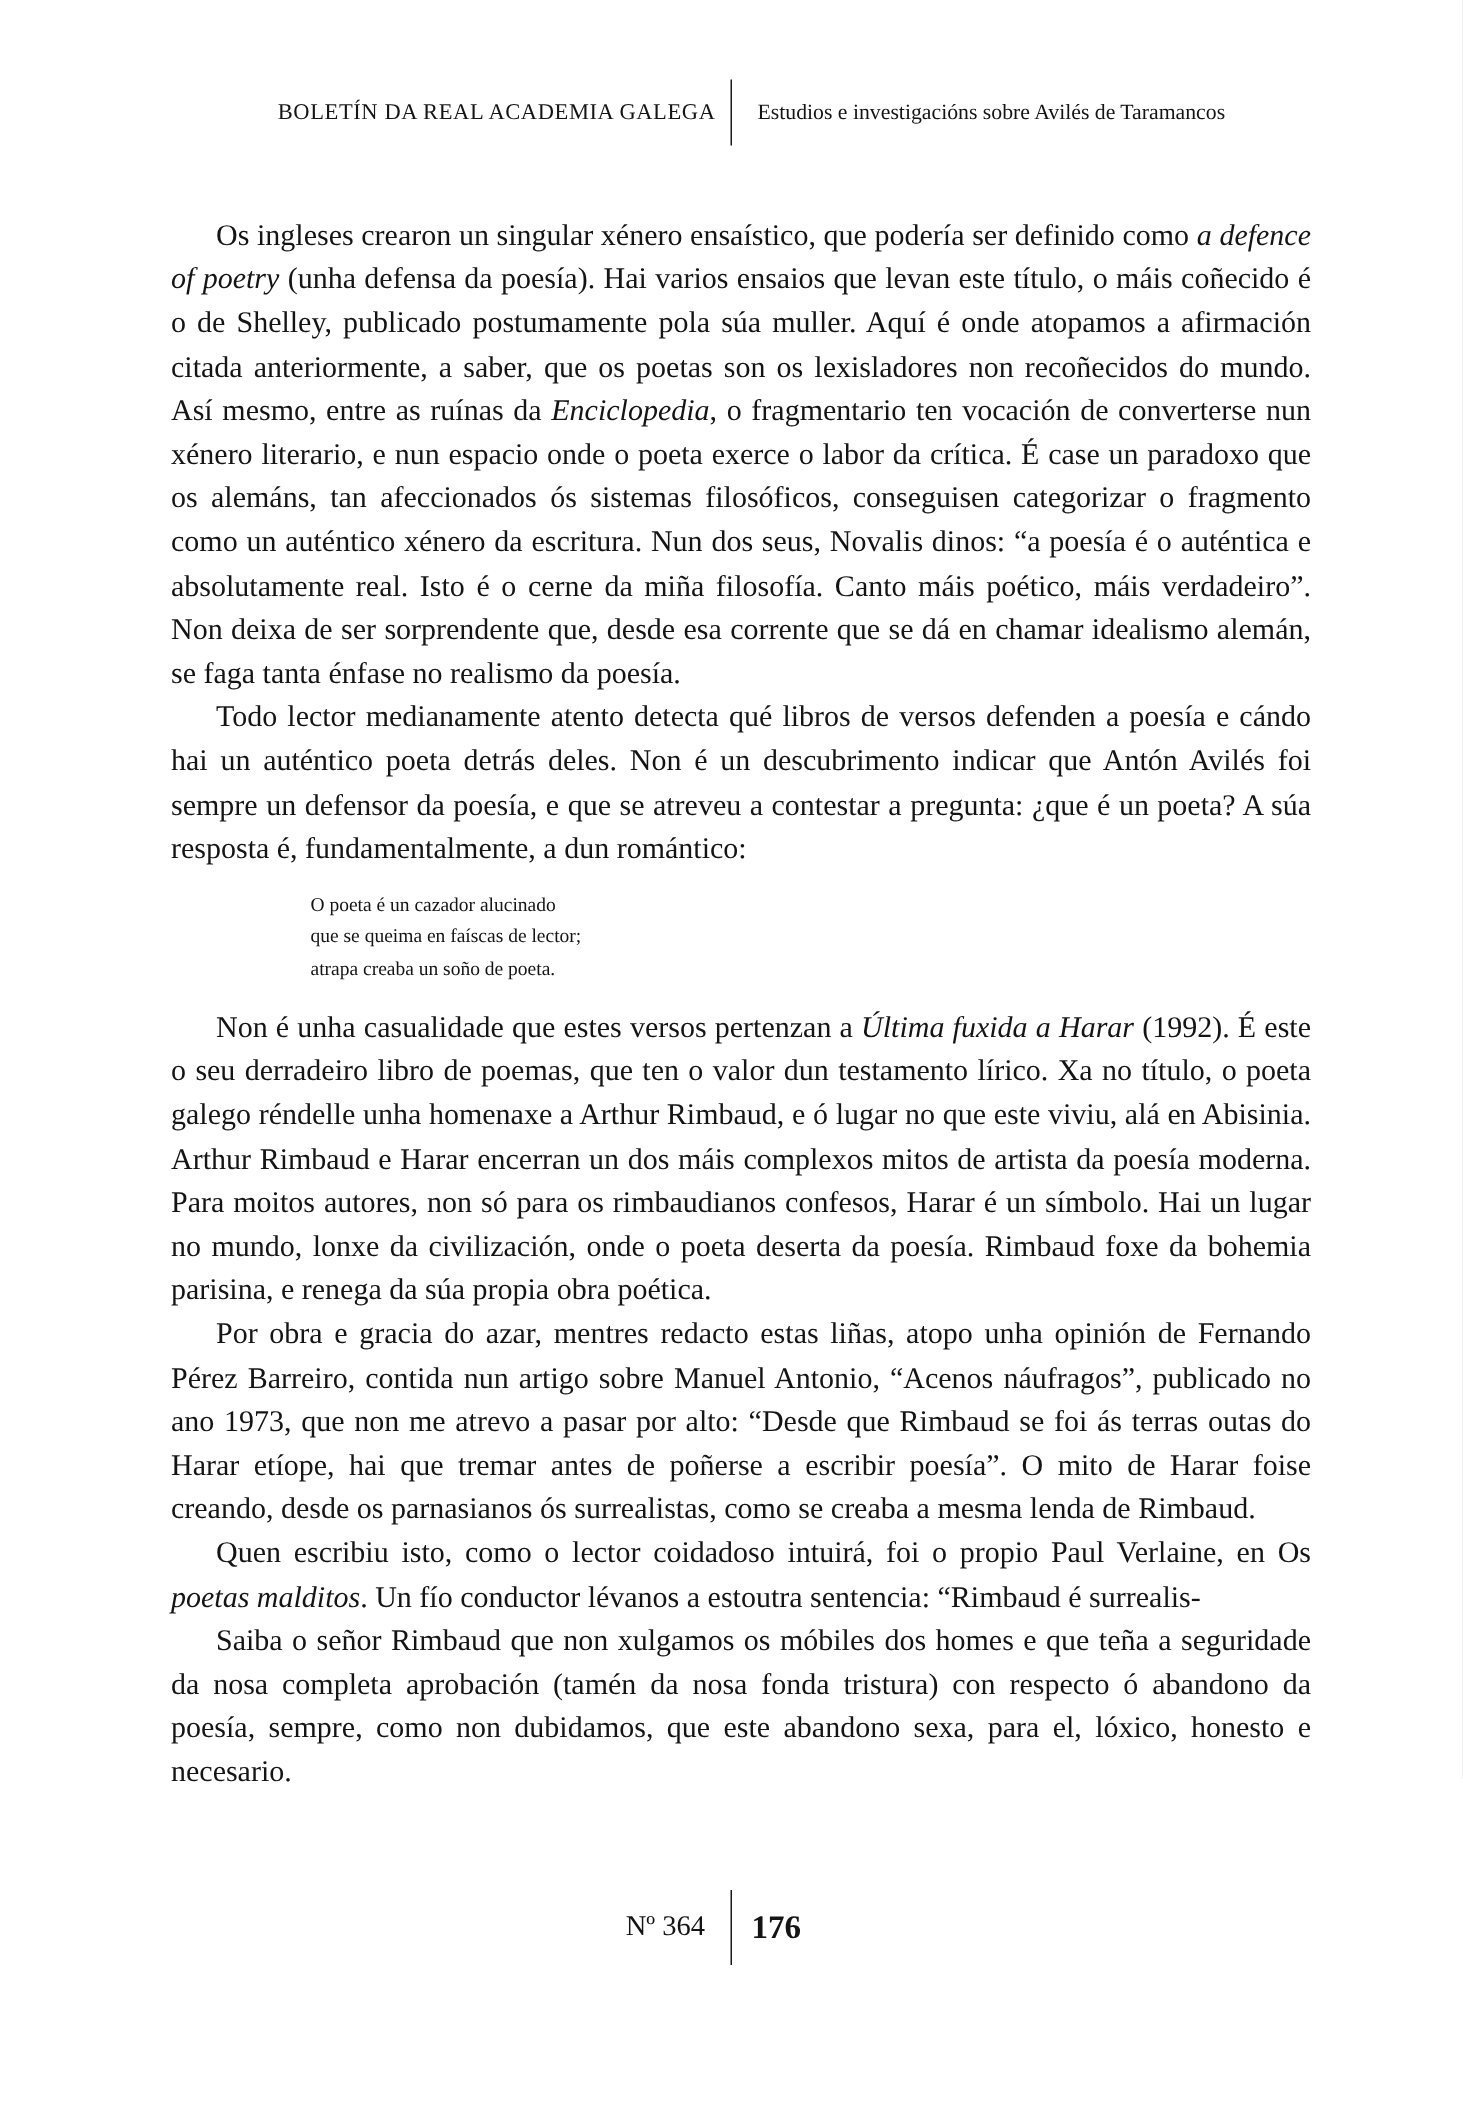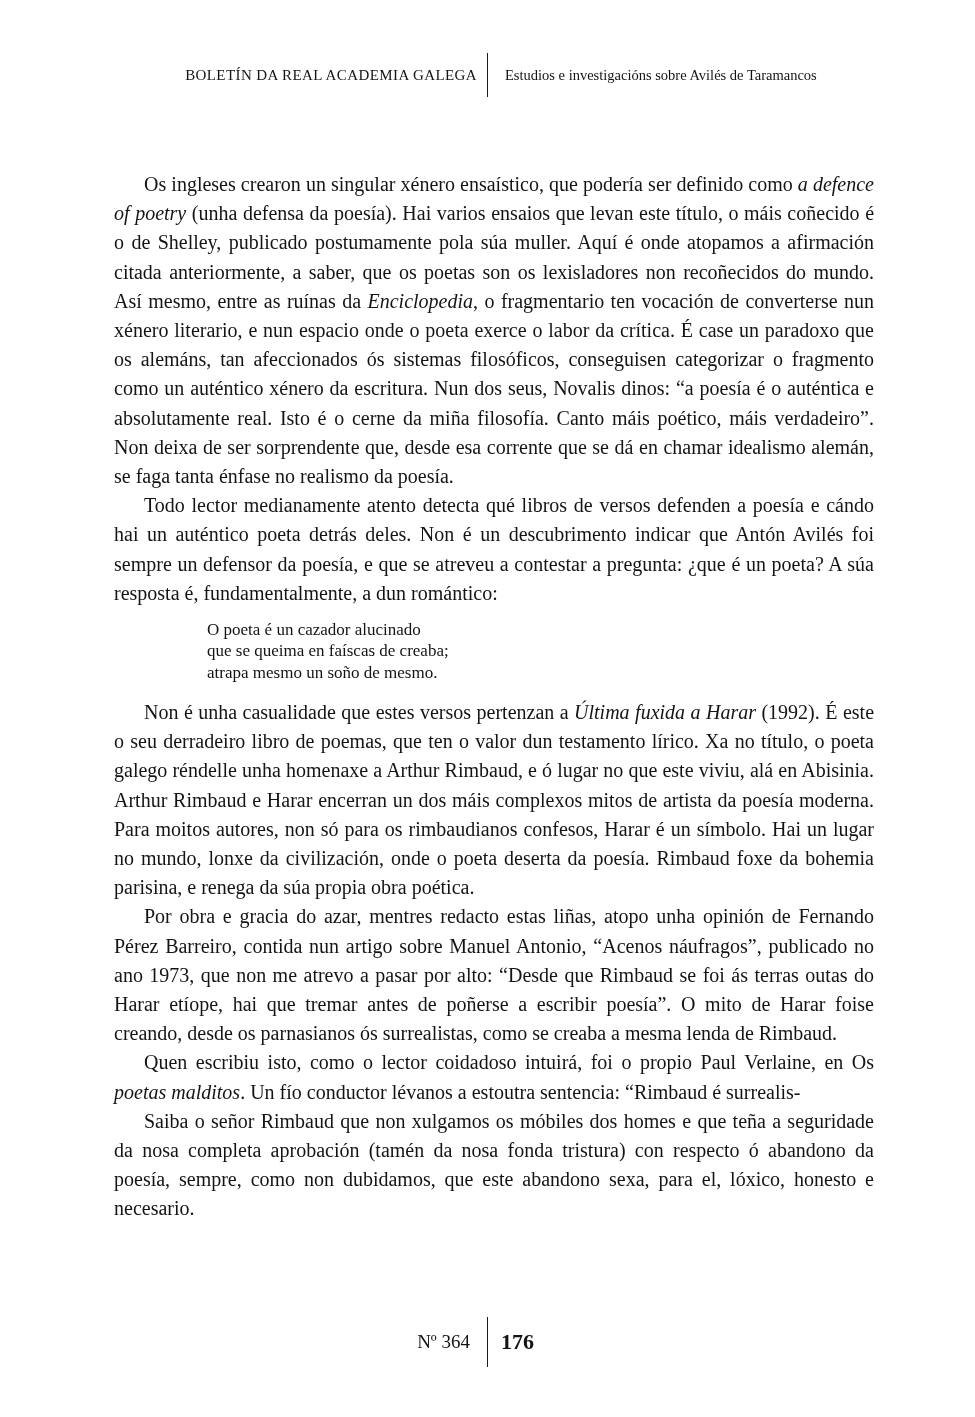--- a/index.html
+++ b/index.html
@@ -45,41 +45,41 @@
     padding-left: 17px;
     font-size: 14.5px;
     white-space: nowrap;
     font-family: Liberation Serif, serif;
   }
 
   
   .body-text {
     position: absolute;
     left: 114px;
-    top: 170px;
+    top: 143px;
     width: 760px;
     font-size: 20px;
     line-height: 29.2px;
     text-align: justify;
   }
   .para { text-indent: 30px; }
   .para em { font-style: italic; }
 
   .verse {
     margin: 11px 0 15px 93px;
-    font-size: 17px;
+    font-size: 13px;
     line-height: 21.3px;
     text-align: left;
     text-indent: 0;
   }
 
   
   .page-footer {
     position: absolute;
-    top: 1317px;
+    top: 1260px;
     left: 0;
     right: 0;
     height: 50px;
     display: flex;
     align-items: center;
   }
   .pf-left {
     width: 487px;
     text-align: right;
     padding-right: 17px;
@@ -108,22 +108,22 @@
     <div class="rh-left">BOLETÍN DA REAL ACADEMIA GALEGA</div>
     <div class="rh-divider"></div>
     <div class="rh-right">Estudios e investigacións sobre Avilés de Taramancos</div>
   </header>
 
   <main class="body-text">
       <p class="para"><span>Os ingleses crearon un singular xénero ensaístico, que podería ser definido como </span><em>a defence of poetry</em><span> (unha defensa da poesía). Hai varios ensaios que levan este título, o máis coñecido é o de Shelley, publicado postumamente pola súa muller. Aquí é onde atopamos a afirmación citada anteriormente, a saber, que os poetas son os lexisladores non recoñecidos do mundo. Así mesmo, entre as ruínas da </span><em>Enciclopedia</em><span>, o fragmentario ten vocación de converterse nun xénero literario, e nun espacio onde o poeta exerce o labor da crítica. É case un paradoxo que os alemáns, tan afeccionados ós sistemas filosóficos, conseguisen categorizar o fragmento como un auténtico xénero da escritura. Nun dos seus, Novalis dinos: “a poesía é o auténtica e absolutamente real. Isto é o cerne da miña filosofía. Canto máis poético, máis verdadeiro”. Non deixa de ser sorprendente que, desde esa corrente que se dá en chamar idealismo alemán, se faga tanta énfase no realismo da poesía.</span></p>
       <p class="para"><span>Todo lector medianamente atento detecta qué libros de versos defenden a poesía e cándo hai un auténtico poeta detrás deles. Non é un descubrimento indicar que Antón Avilés foi sempre un defensor da poesía, e que se atreveu a contestar a pregunta: ¿que é un poeta? A súa resposta é, fundamentalmente, a dun romántico:</span></p>
       <div class="verse">
         <div>O poeta é un cazador alucinado</div>
-        <div>que se queima en faíscas de creaba;</div>
-        <div>atrapa mesmo un soño de mesmo.</div>
+        <div>que se queima en faíscas de lector;</div>
+        <div>atrapa creaba un soño de poeta.</div>
       </div>
       <p class="para"><span>Non é unha casualidade que estes versos pertenzan a </span><em>Última fuxida a Harar</em><span> (1992). É este o seu derradeiro libro de poemas, que ten o valor dun testamento lírico. Xa no título, o poeta galego réndelle unha homenaxe a Arthur Rimbaud, e ó lugar no que este viviu, alá en Abisinia. Arthur Rimbaud e Harar encerran un dos máis complexos mitos de artista da poesía moderna. Para moitos autores, non só para os rimbaudianos confesos, Harar é un símbolo. Hai un lugar no mundo, lonxe da civilización, onde o poeta deserta da poesía. Rimbaud foxe da bohemia parisina, e renega da súa propia obra poética.</span></p>
       <p class="para"><span>Por obra e gracia do azar, mentres redacto estas liñas, atopo unha opinión de Fernando Pérez Barreiro, contida nun artigo sobre Manuel Antonio, “Acenos náufragos”, publicado no ano 1973, que non me atrevo a pasar por alto: “Desde que Rimbaud se foi ás terras outas do Harar etíope, hai que tremar antes de poñerse a escribir poesía”. O mito de Harar foise creando, desde os parnasianos ós surrealistas, como se creaba a mesma lenda de Rimbaud.</span></p>
       <p class="para"><span>Quen escribiu isto, como o lector coidadoso intuirá, foi o propio Paul Verlaine, en Os </span><em>poetas malditos</em><span>. Un fío conductor lévanos a estoutra sentencia: “Rimbaud é surrealis-</span></p>
       <p class="para"><span>Saiba o señor Rimbaud que non xulgamos os móbiles dos homes e que teña a seguridade da nosa completa aprobación (tamén da nosa fonda tristura) con respecto ó abandono da poesía, sempre, como non dubidamos, que este abandono sexa, para el, lóxico, honesto e necesario.</span></p>
     </main>
 
   <footer class="page-footer">
     <div class="pf-left">Nº 364</div>
     <div class="pf-divider"></div>

